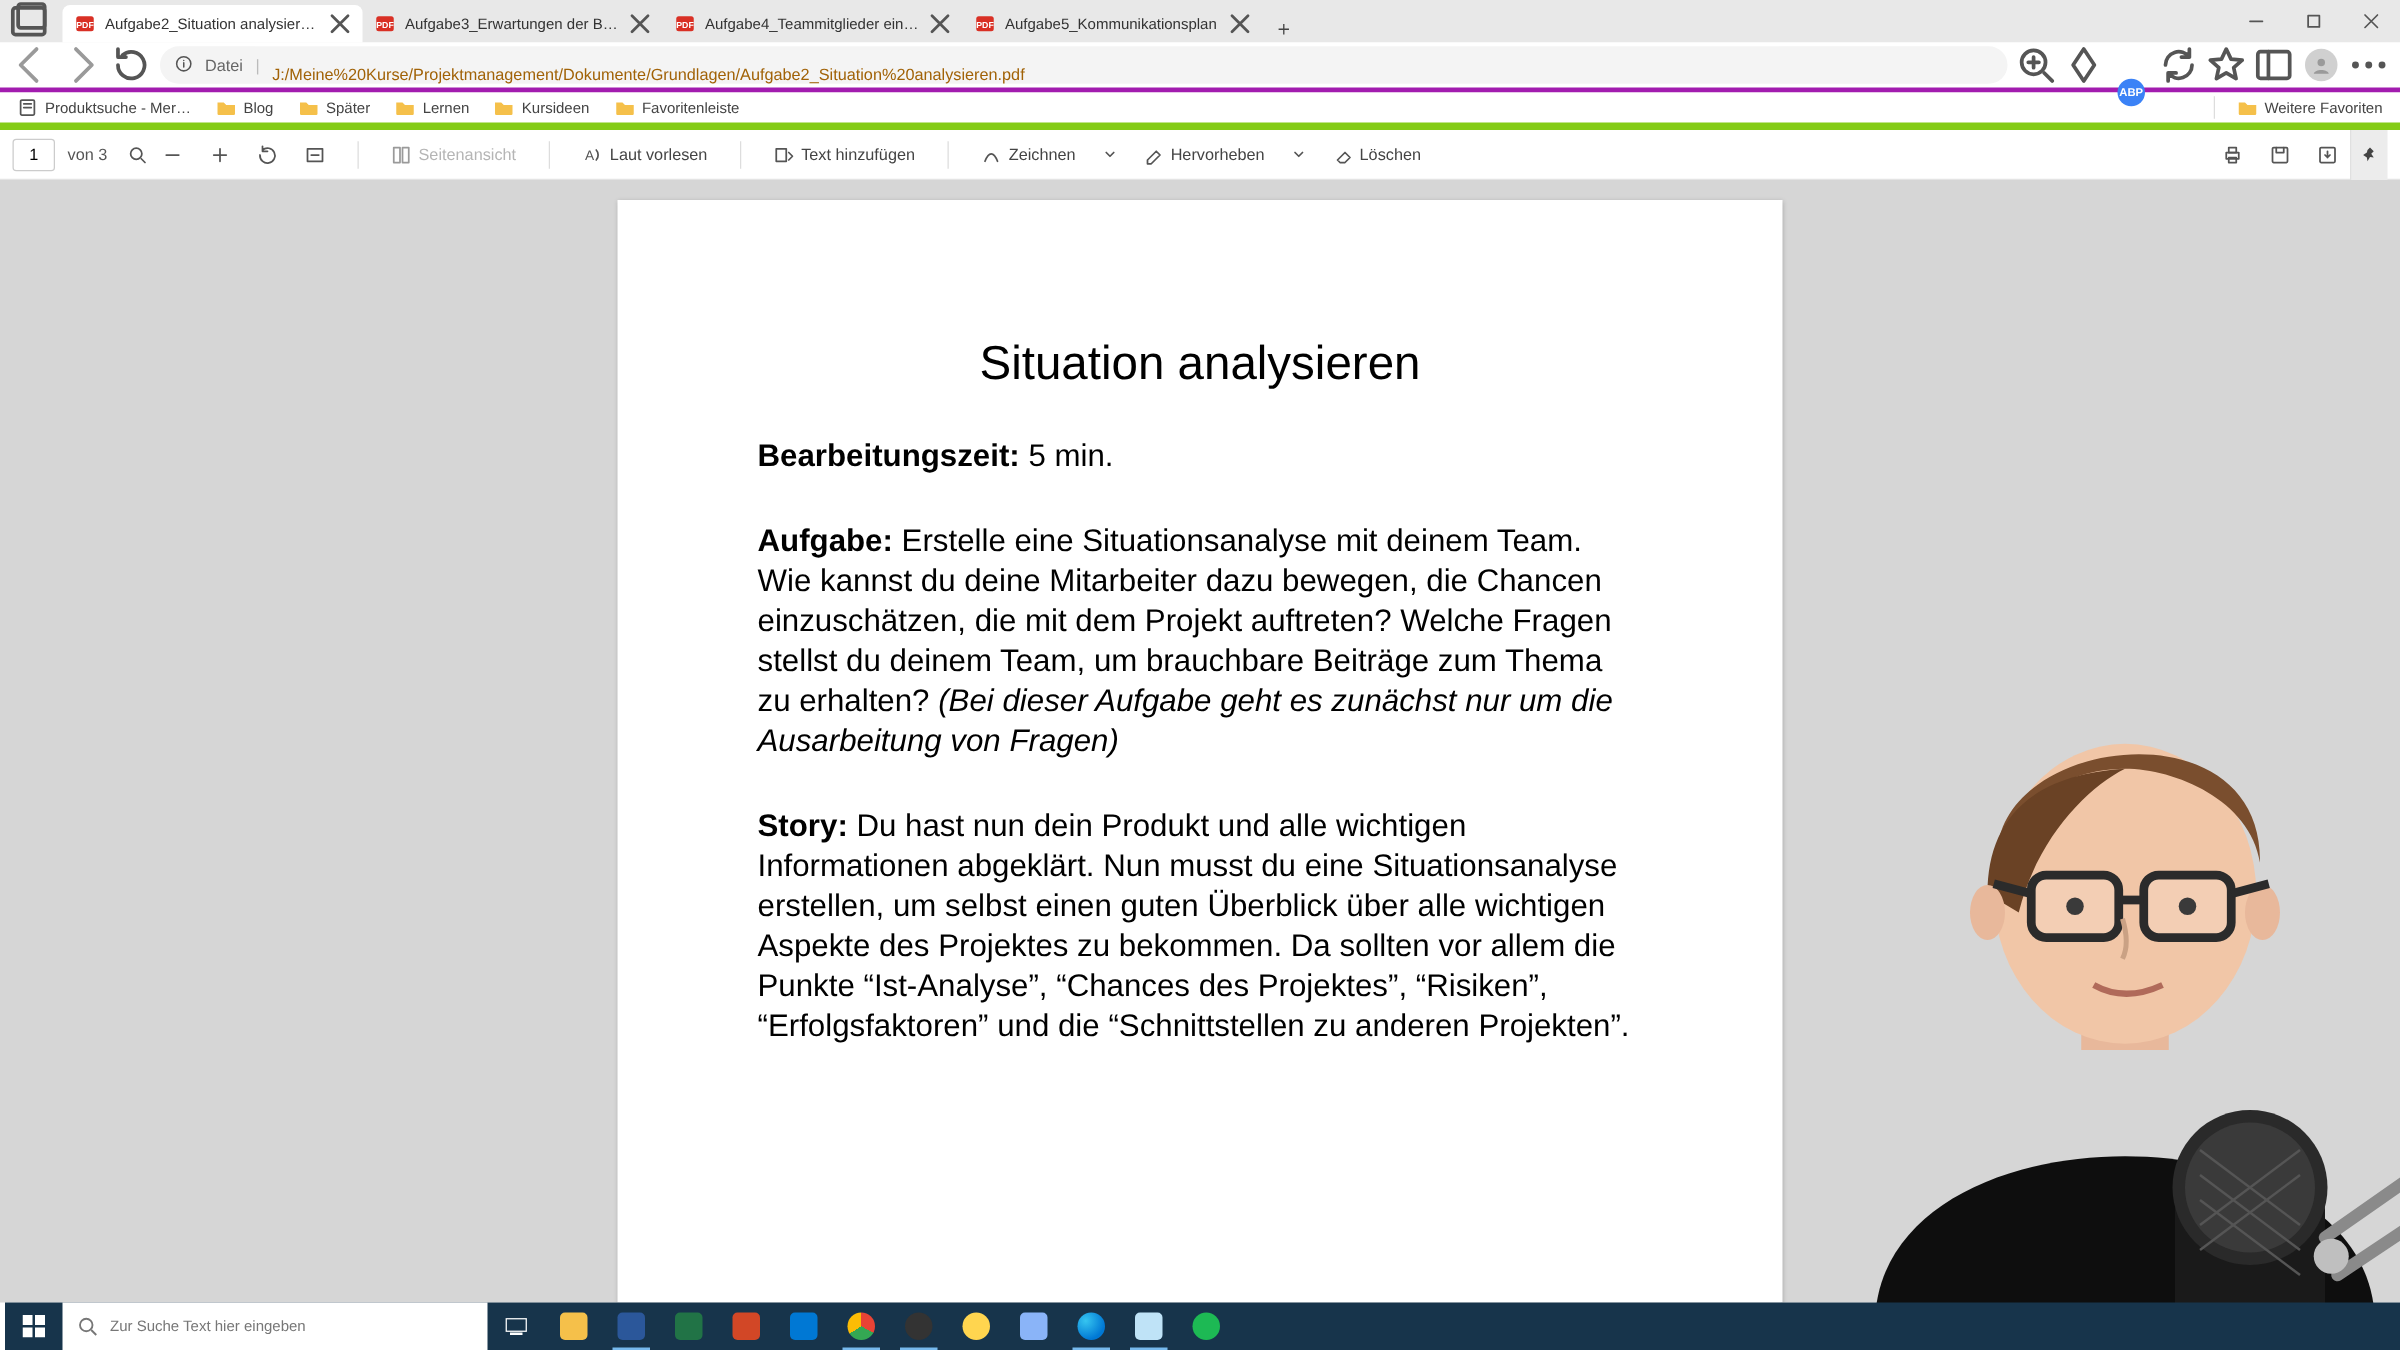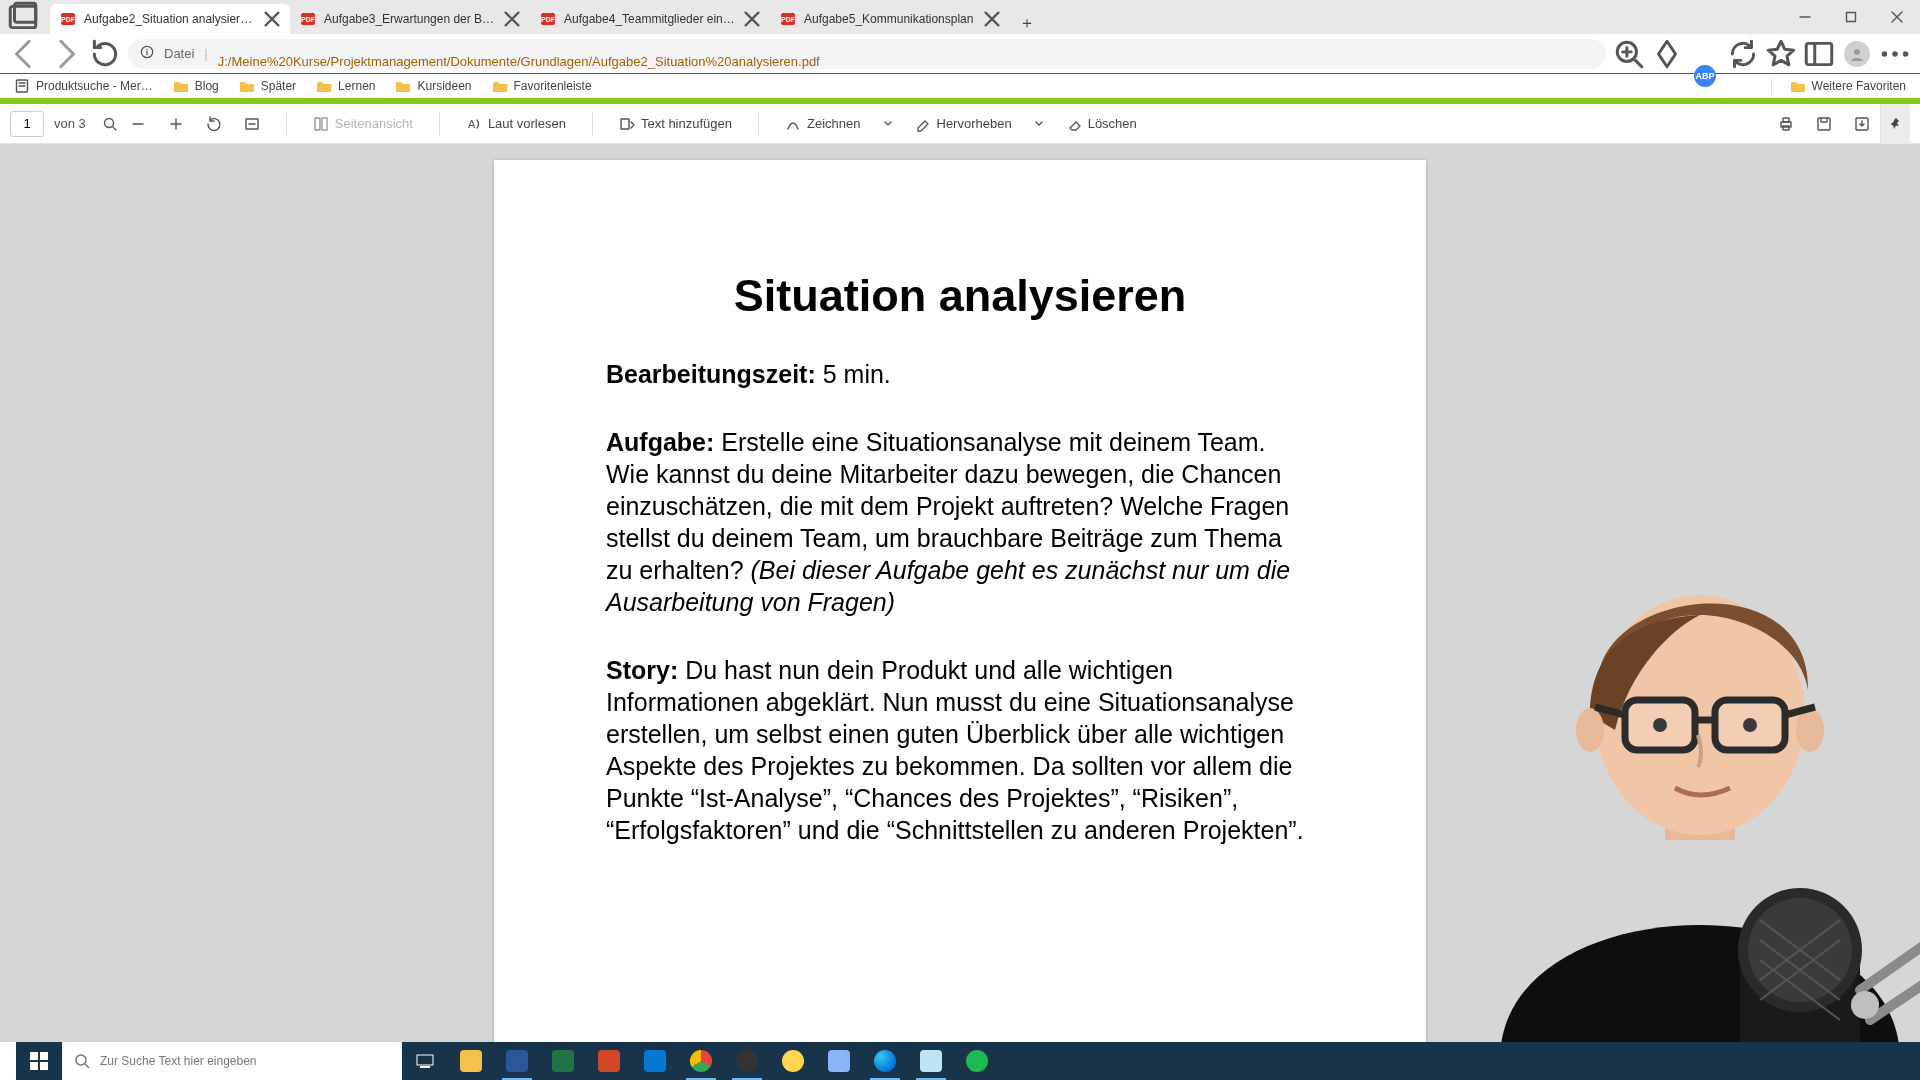--- a/index.html
+++ b/index.html
@@ -18,21 +18,21 @@
   .tab.active { background: #ffffff; }
   .tab .favicon { width: 16px; height: 16px; flex: 0 0 16px; display:flex; align-items:center; justify-content:center; }
   .tab .favicon svg { width:16px; height:16px; }
   .tab .tab-title { flex: 1; white-space: nowrap; overflow: hidden; text-overflow: ellipsis; }
   .tab .close { width: 16px; height: 16px; flex: 0 0 16px; display:flex; align-items:center; justify-content:center; color:#555; }
   .newtab { width: 34px; display:flex; align-items:center; justify-content:center; color:#444; font-size:16px; }
   .wincontrols { display:flex; align-items:center; }
   .wincontrols .wc { width:46px; height:34px; display:flex; align-items:center; justify-content:center; color:#333; }
   .wincontrols .wc svg { width:12px; height:12px; }
 
-  .addrbar { height: 40px; background: #ffffff; display:flex; align-items:center; padding: 0 8px; gap:6px; border-bottom:1px solid #a21caf; }
+  .addrbar { height: 40px; background: #ffffff; display:flex; align-items:center; padding: 0 8px; gap:6px; border-bottom:4px solid #a21caf; }
   .navbtn { width:34px; height:32px; display:flex; align-items:center; justify-content:center; color:#8a8a8a; border-radius:4px; }
   .navbtn.enabled { color:#555; }
   .omnibox { flex:1; height:30px; background:#f4f4f4; border-radius:16px; display:flex; align-items:center; padding:0 12px; gap:10px; font-size:13px; color:#5c5c5c; }
   .omnibox .url-protocol { color:#666; font-weight:500; }
   .omnibox .url-sep { color:#bbb; }
   .omnibox .url-path { color:#a16207;margin-top:15px; }
   .addr-right { display:flex; align-items:center; gap:4px; }
   .addr-icon { width:34px; height:32px; display:flex; align-items:center; justify-content:center; color:#555; }
   .addr-abp { width:22px; height:22px; border-radius:50%; background:#3b82f6; color:#fff; font-size:9px; font-weight:700; display:flex; align-items:center; justify-content:center;margin-top:44px; }
   .addr-profile { width:26px; height:26px; border-radius:50%; background:#d0d0d0; display:flex; align-items:center; justify-content:center; }
@@ -53,31 +53,31 @@
   .pdftoolbar .tbtn.disabled { color:#b5b5b5; }
   .pdftoolbar .vsep { width:1px; height:22px; background:#ddd; margin:0 10px; }
   .pdftoolbar .center { flex:1; display:flex; justify-content:flex-start; }
   .pdftoolbar svg { width:16px; height:16px; }
   .pdftoolbar .chev svg { width:10px; height:10px; }
   .pdftoolbar .pin { width:30px; height:40px; margin-left:4px; background:#ececec; display:flex; align-items:center; justify-content:center; border-left:1px solid #e0e0e0; }
 
   
   .pdfviewport { position:absolute; top:144px; left:0; right:0; bottom:38px; background:#d6d6d6; overflow:hidden; display:flex; justify-content:center; }
   .page { margin-top:16px; width:932px; height:1200px; background:#ffffff; box-shadow:0 1px 4px rgba(0,0,0,.25); padding:110px 112px 40px 112px; }
-  .page h1 { font-family: Arial, sans-serif; font-weight:700; font-size:45px; text-align:center; letter-spacing:0; }
+  .page h1 { font-family: Arial, sans-serif; font-weight:400; font-size:38px; text-align:center; letter-spacing:0; }
   .page p { font-family: Arial, sans-serif; font-size:25px; line-height:1.28; margin-top:36px; }
   .page p b { font-weight:700; }
   .page p i { font-style:italic; }
 
   
   .webcam { position:absolute; right:-40px; bottom:20px; width:520px; height:540px; pointer-events:none; }
   .webcam svg { width:100%; height:100%; }
 
   
-  .taskbar { position:absolute; left:16px; right:0; bottom:0; height:38px; background:#17344b; display:flex; align-items:stretch; color:#fff; font-size:12px; }
+  .taskbar { position:absolute; left:4px; right:0; bottom:0; height:38px; background:#17344b; display:flex; align-items:stretch; color:#fff; font-size:12px; }
   .taskbar .start { width:46px; display:flex; align-items:center; justify-content:center; }
   .taskbar .search { width:340px; background:#ffffff; color:#777; display:flex; align-items:center; gap:10px; padding:0 12px; }
   .taskbar .tbicon { width:46px; display:flex; align-items:center; justify-content:center; position:relative; }
   .taskbar .tbicon .dot { width:22px; height:22px; border-radius:4px; }
   .taskbar .tbicon.active::after { content:""; position:absolute; bottom:0; left:8px; right:8px; height:2px; background:#76b9ed; }
 
   
   .ico { stroke:#555; stroke-width:1.4; fill:none; stroke-linecap:round; stroke-linejoin:round; }
   .ico-light { stroke:#9a9a9a; }
 </style>

